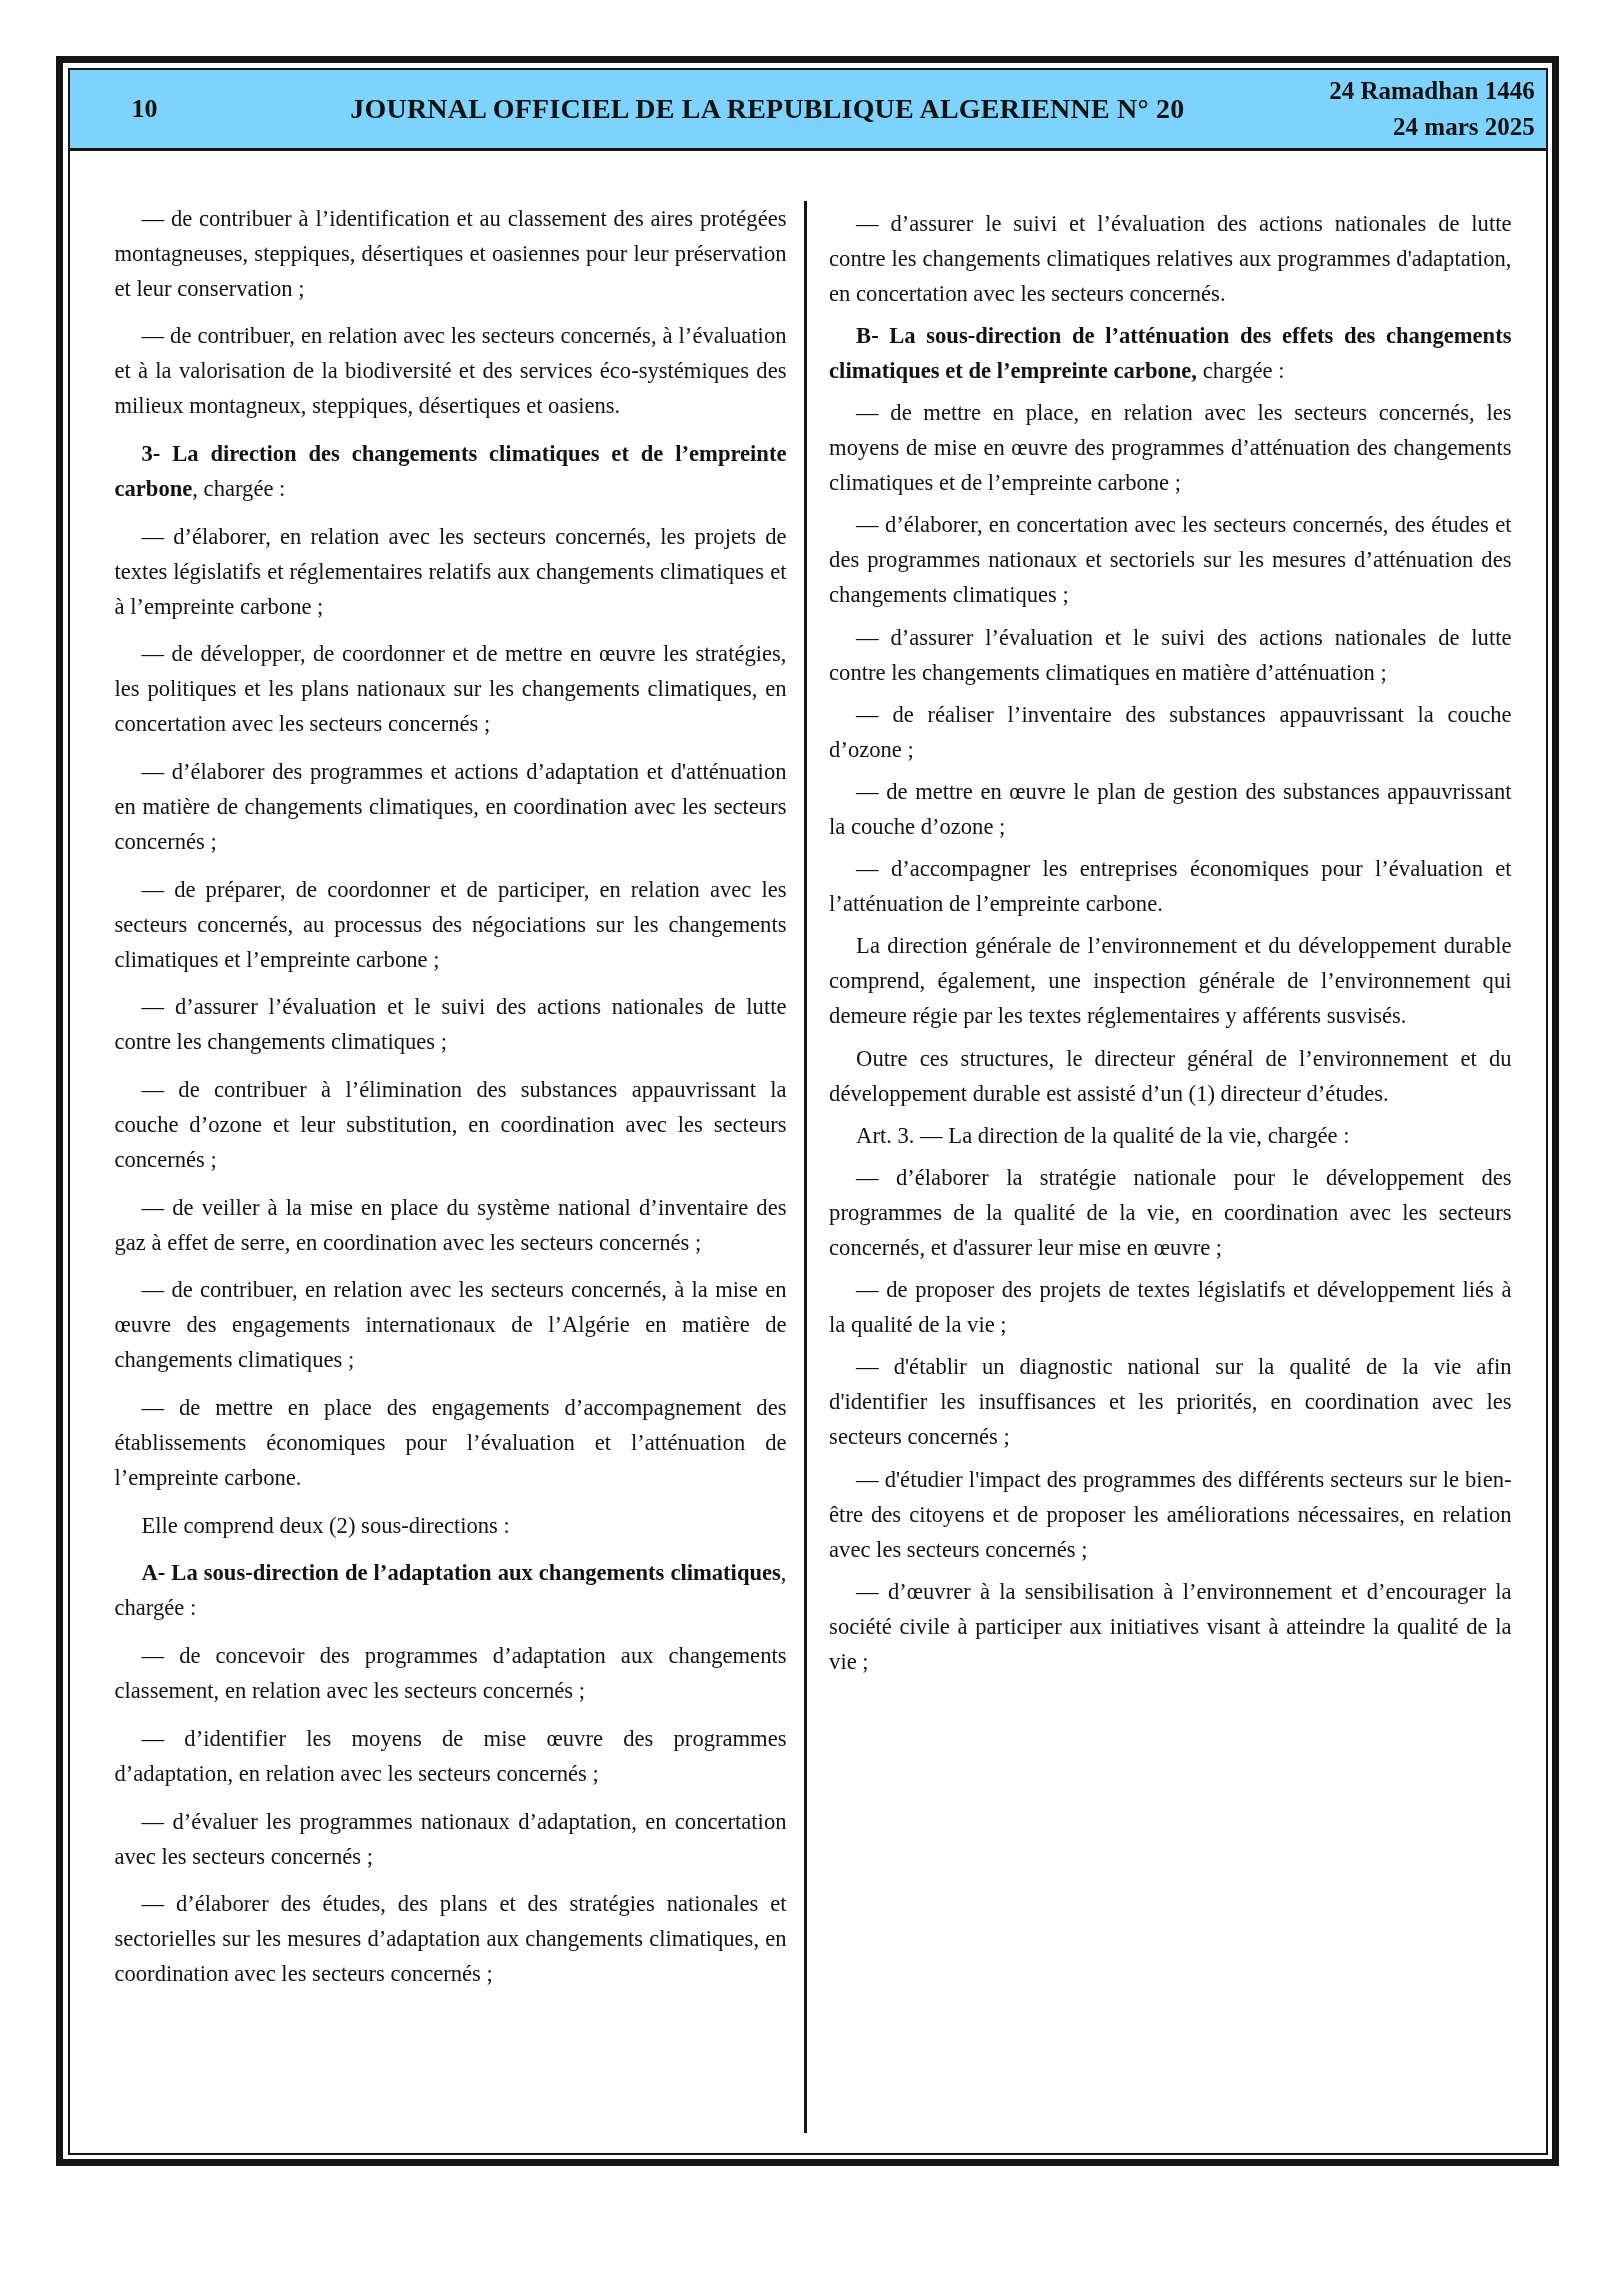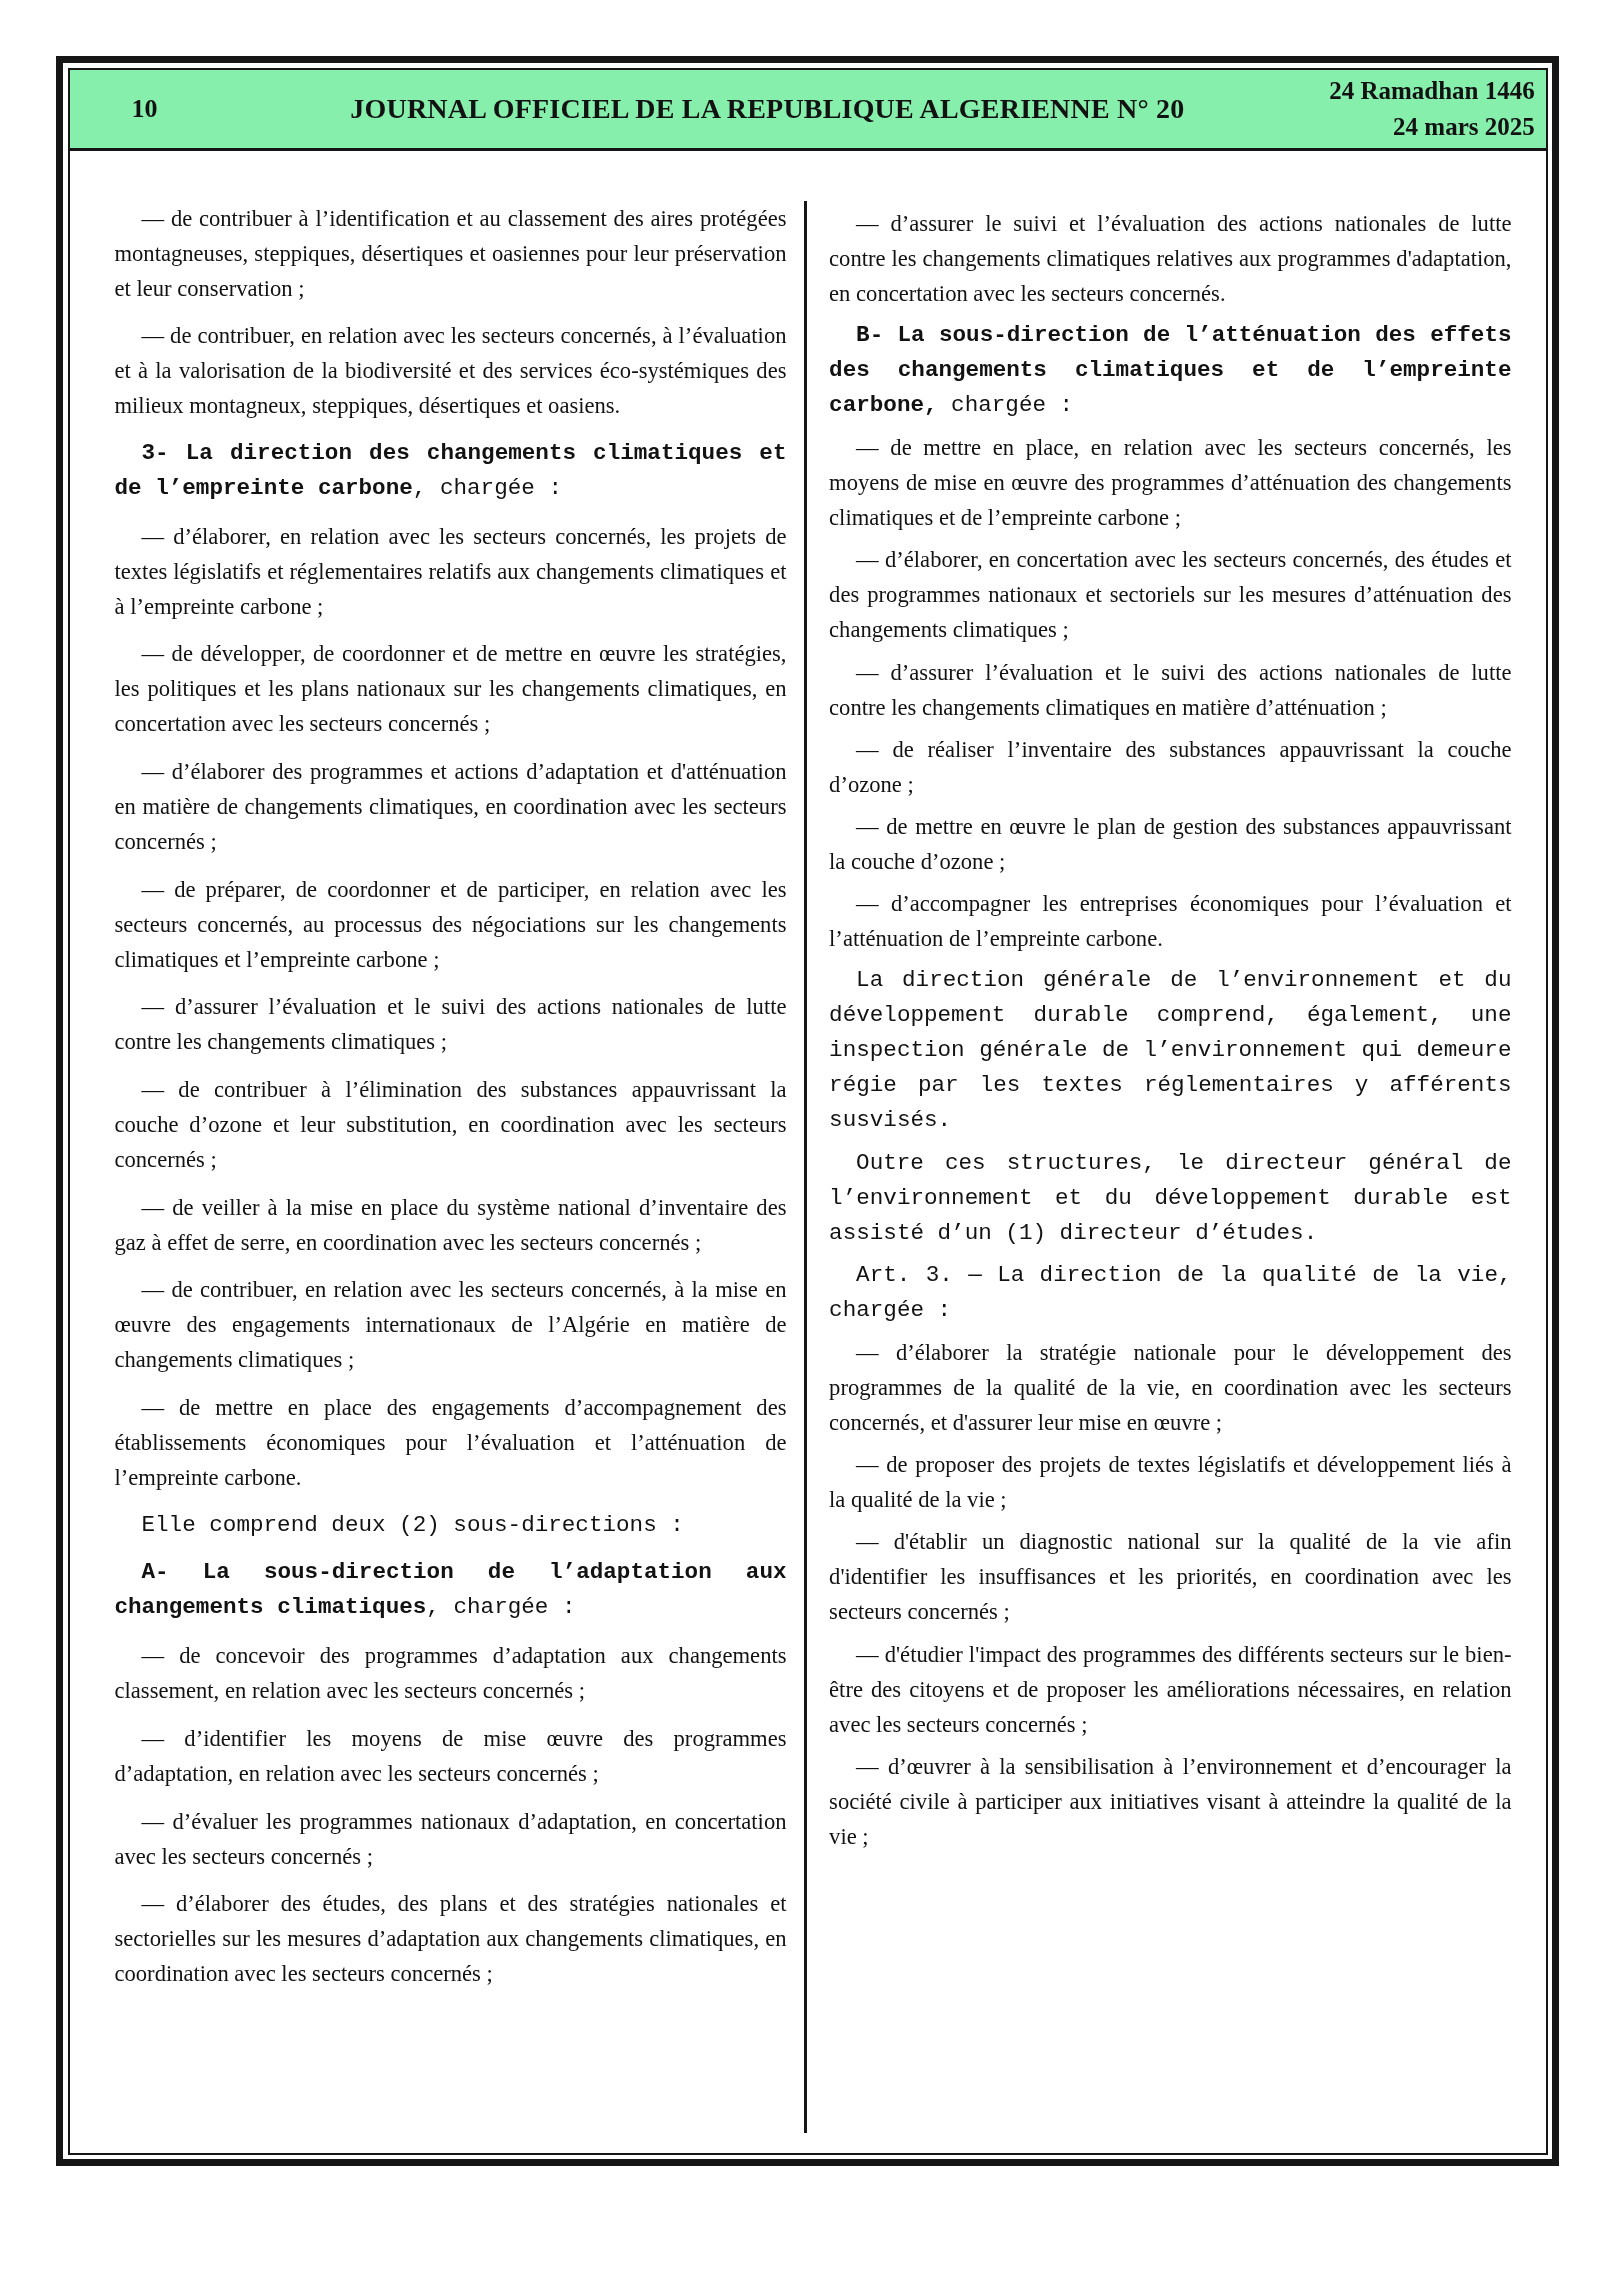--- a/index.html
+++ b/index.html
@@ -20,21 +20,21 @@
   }
   .inner-frame {
     width: 100%; height: 100%;
     border: 2.7px solid #161616;
     display: flex; flex-direction: column;
     overflow: hidden;
   }
 
   .masthead {
     flex: 0 0 81px;
-    background: #86efac;
+    background: #7dd3fc;
     border-bottom: 3.6px solid #161616;
     display: flex; align-items: center;
     padding: 0 7.2px 0 62px;
   }
   .page-num { width: 136px; font-weight: bold; font-size: 26px; }
   .masthead-title {
     flex: 1; text-align: center;
     font-weight: bold; font-size: 28px;
     letter-spacing: 0.2px;
     white-space: nowrap;
@@ -60,21 +60,21 @@
   .col p {
     font-size: 22.6px;
     line-height: 35px;
     text-align: justify;
     text-indent: 27px;
   }
   .col-left  p { margin-bottom: 12.7px; }
   .col-right p { margin-bottom: 7.2px; }
   .col p.heading { font-weight: bold; }
   .col p.heading span { font-weight: normal; }
-  .col p.heading, .col p.spaced { margin-top: 7.2px; font-family: Liberation Mono, monospace; }
+  .col p.heading, .col p.spaced { margin-top: 7.2px; }
 </style>
 </head>
 <body>
 
 <div class="sheet">
   <div class="outer-frame">
     <div class="inner-frame">
 
       <header class="masthead">
         <div class="page-num">10</div>

